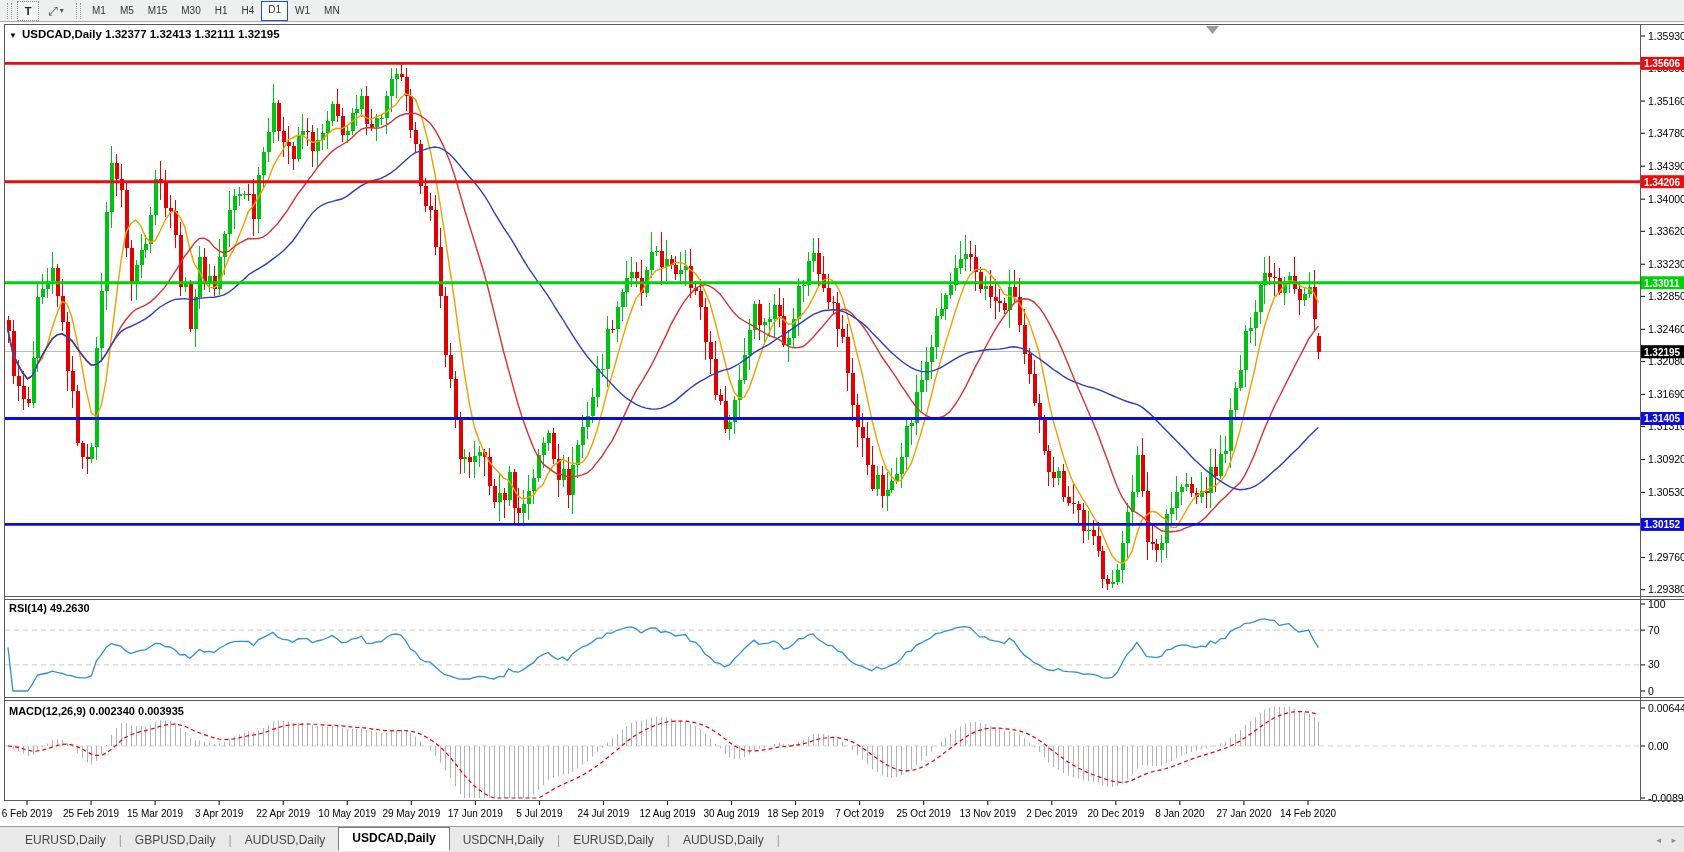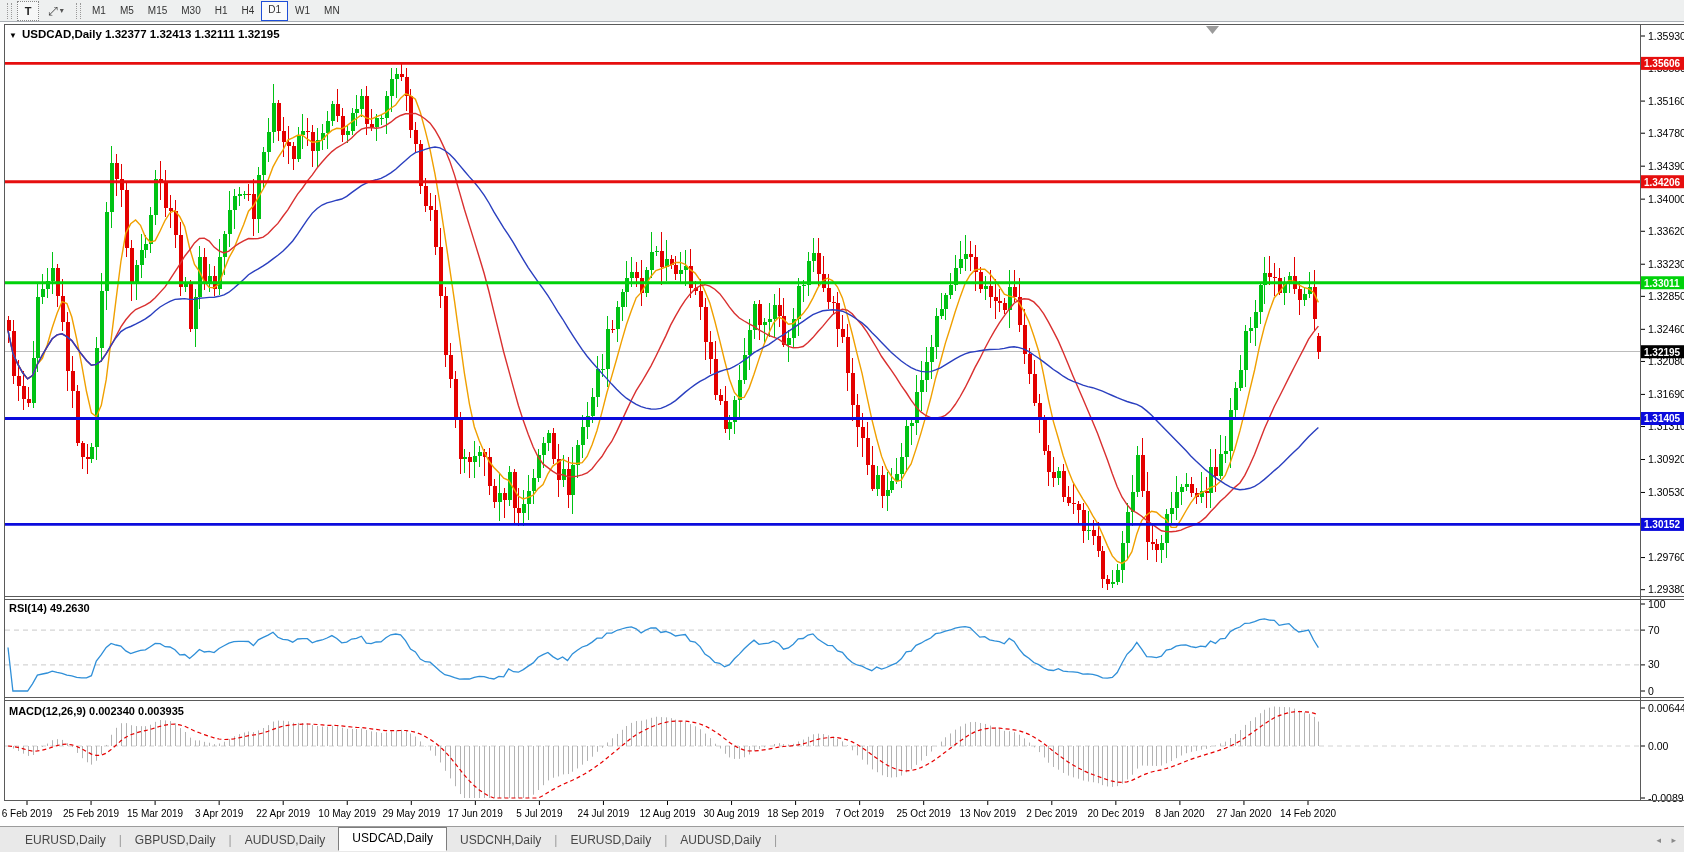--- a/index.html
+++ b/index.html
@@ -14,21 +14,21 @@
   .tool-t{border:1px dotted #888;width:18px;font-weight:bold;background:#f6f7f7;}
   .tool-arrows{width:30px;color:#444;font-size:12px;}
   .caret{font-size:8px;color:#555;margin-left:2px;}
   .tf{padding:0 7px;height:18px;line-height:18px;font-size:10px;color:#333;}
   .tf.active{background:#fafbfb;border:1px solid #1d4ed8;line-height:16px;padding:0 6px;}
   
   .tabbar{position:absolute;top:826px;left:0;width:1684px;height:27px;background:#e9e9e9;
           border-top:1px solid #9c9c9c;display:flex;align-items:center;box-sizing:border-box;padding-left:12px;}
   .tab{font-size:12px;color:#474747;padding:4px 13px;white-space:nowrap;}
   .tab.active{background:#fff;border:1px solid #7d7d7d;border-bottom:1px solid #fff;
-              font-weight:normal;color:#000;padding:3px 13px 5px;position:relative;top:-1px;}
+              font-weight:bold;color:#000;padding:3px 13px 5px;position:relative;top:-1px;}
   .tabsep{color:#9a9a9a;font-size:12px;}
   .tabnav{position:absolute;right:8px;top:8px;color:#8a8a8a;font-size:9px;}
   .tabnav span{margin-left:8px;}
   
   #chart-svg{position:absolute;top:23px;left:0;}
   text{font-family:"Liberation Sans",sans-serif;fill:#000;}
   .title{font-size:11.5px;font-weight:bold;}
   .title-arrow{font-size:8px;}
   .pane-title{font-size:11px;font-weight:bold;}
   .axis-lbl{font-size:10.5px;}

